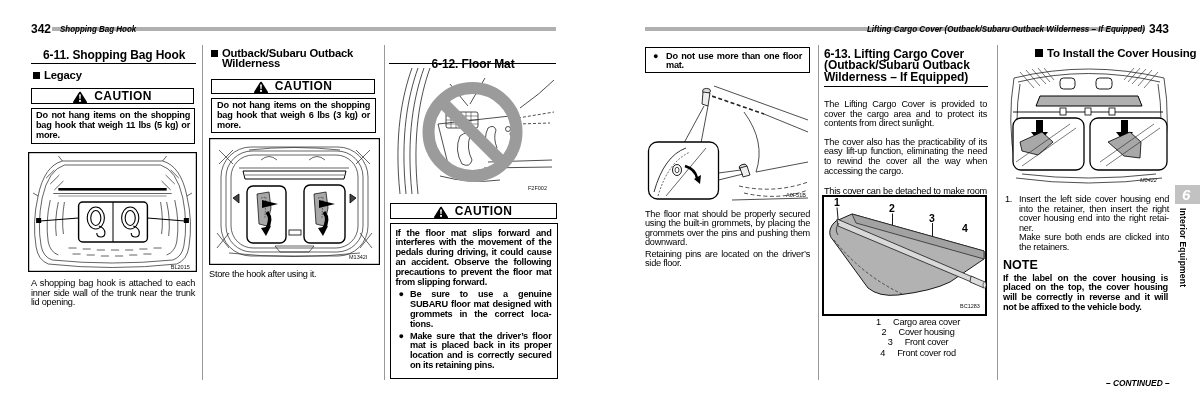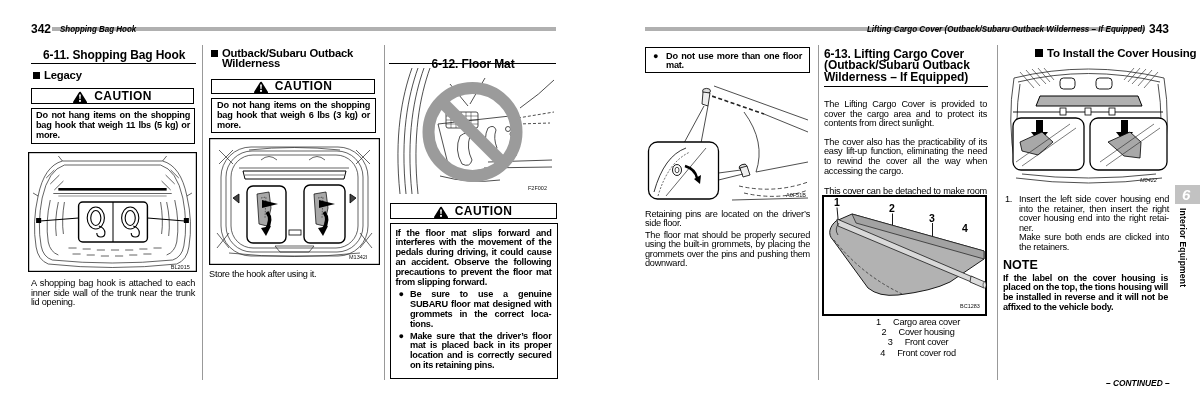--- a/index.html
+++ b/index.html
@@ -244,22 +244,22 @@
 <line x1="22" y1="116" x2="62" y2="68" stroke="#000" stroke-width="0.6"></line>
 <ellipse cx="99" cy="87" rx="4" ry="2.6" fill="#ddd" stroke="#000" stroke-width="0.8" transform="rotate(-20 99 87)"></ellipse>
 <path d="M96,88 L103,86 L106,95 L99,97 Z" fill="#eee" stroke="#000" stroke-width="0.8"></path>
 <line x1="74.5" y1="93" x2="97" y2="90" stroke="#000" stroke-width="0.7"></line>
 <line x1="74.5" y1="100" x2="99" y2="94" stroke="#000" stroke-width="0.7"></line>
 <text x="142" y="117" class="lbl">A0F51B</text>
 </svg>
 </div>
 
 <div class="abs body j" style="left:645px;top:209.5px;width:165px;">
+<p>The floor mat should be properly secured using the built-in grommets, by placing the grommets over the pins and pushing them downward.</p>
 <p>Retaining pins are located on the driver’s side floor.</p>
-<p>The floor mat should be properly secured using the built-in grommets, by placing the grommets over the pins and pushing them downward.</p>
 </div>
 
 <div class="abs h1" style="left:824px;top:48.5px;width:165px;">6-13. Lifting Cargo Cover (Outback/Subaru Outback Wilderness – If Equipped)</div>
 <div class="abs" style="left:824px;top:85.5px;width:164px;height:1px;background:#000;"></div>
 
 <div class="abs body j" style="left:824px;top:100px;width:163px;">
 <p style="margin-bottom:9px;">The Lifting Cargo Cover is provided to cover the cargo area and to protect its contents from direct sunlight.</p>
 <p style="margin-bottom:11px;">The cover also has the practicability of its easy lift-up function, eliminating the need to rewind the cover all the way when accessing the cargo.</p>
 <p>This cover can be detached to make room for additional cargo.</p>
 </div>
@@ -342,19 +342,19 @@
 <line x1="98" y1="104" x2="152" y2="66" stroke="#222" stroke-width="0.6"></line>
 </g>
 <text x="132" y="120" class="lbl" font-style="italic">M0422</text>
 </svg>
 </div>
 
 <div class="abs body" style="left:1005px;top:195px;width:164px;">
 <div style="position:relative;padding-left:14px;" class="j"><span style="position:absolute;left:0;">1.</span>Insert the left side cover housing end into the retainer, then insert the right cover housing end into the right retai­ner.<br>Make sure both ends are clicked into the retainers.</div>
 </div>
 <div class="abs" style="left:1003px;top:258px;font-weight:bold;font-size:12.5px;">NOTE</div>
-<div class="abs cbold j" style="left:1003px;top:273.5px;width:165px;">If the label on the cover housing is placed on the top, the tions housing will be installed in reverse and it will not be affixed to the vehicle body.</div>
+<div class="abs cbold j" style="left:1003px;top:273.5px;width:165px;">If the label on the cover housing is placed on the top, the cover housing will be correctly in reverse and it will not be affixed to the vehicle body.</div>
 
 <div class="abs" style="left:1175px;top:185px;width:25px;height:19px;background:#c2c2c2;"></div>
 <div class="abs" style="left:1182px;top:186px;color:#fff;font-weight:bold;font-style:italic;font-size:15px;">6</div>
 <div class="abs" style="left:1175px;top:208px;width:13px;height:80px;font-weight:bold;font-size:8.5px;writing-mode:vertical-rl;letter-spacing:0.2px;">Interior Equipment</div>
 
 <div class="abs" style="left:1106px;top:378px;font-weight:bold;font-style:italic;font-size:9px;transform:scaleX(0.93);transform-origin:0 50%;">– CONTINUED –</div>
 
 </body></html>

